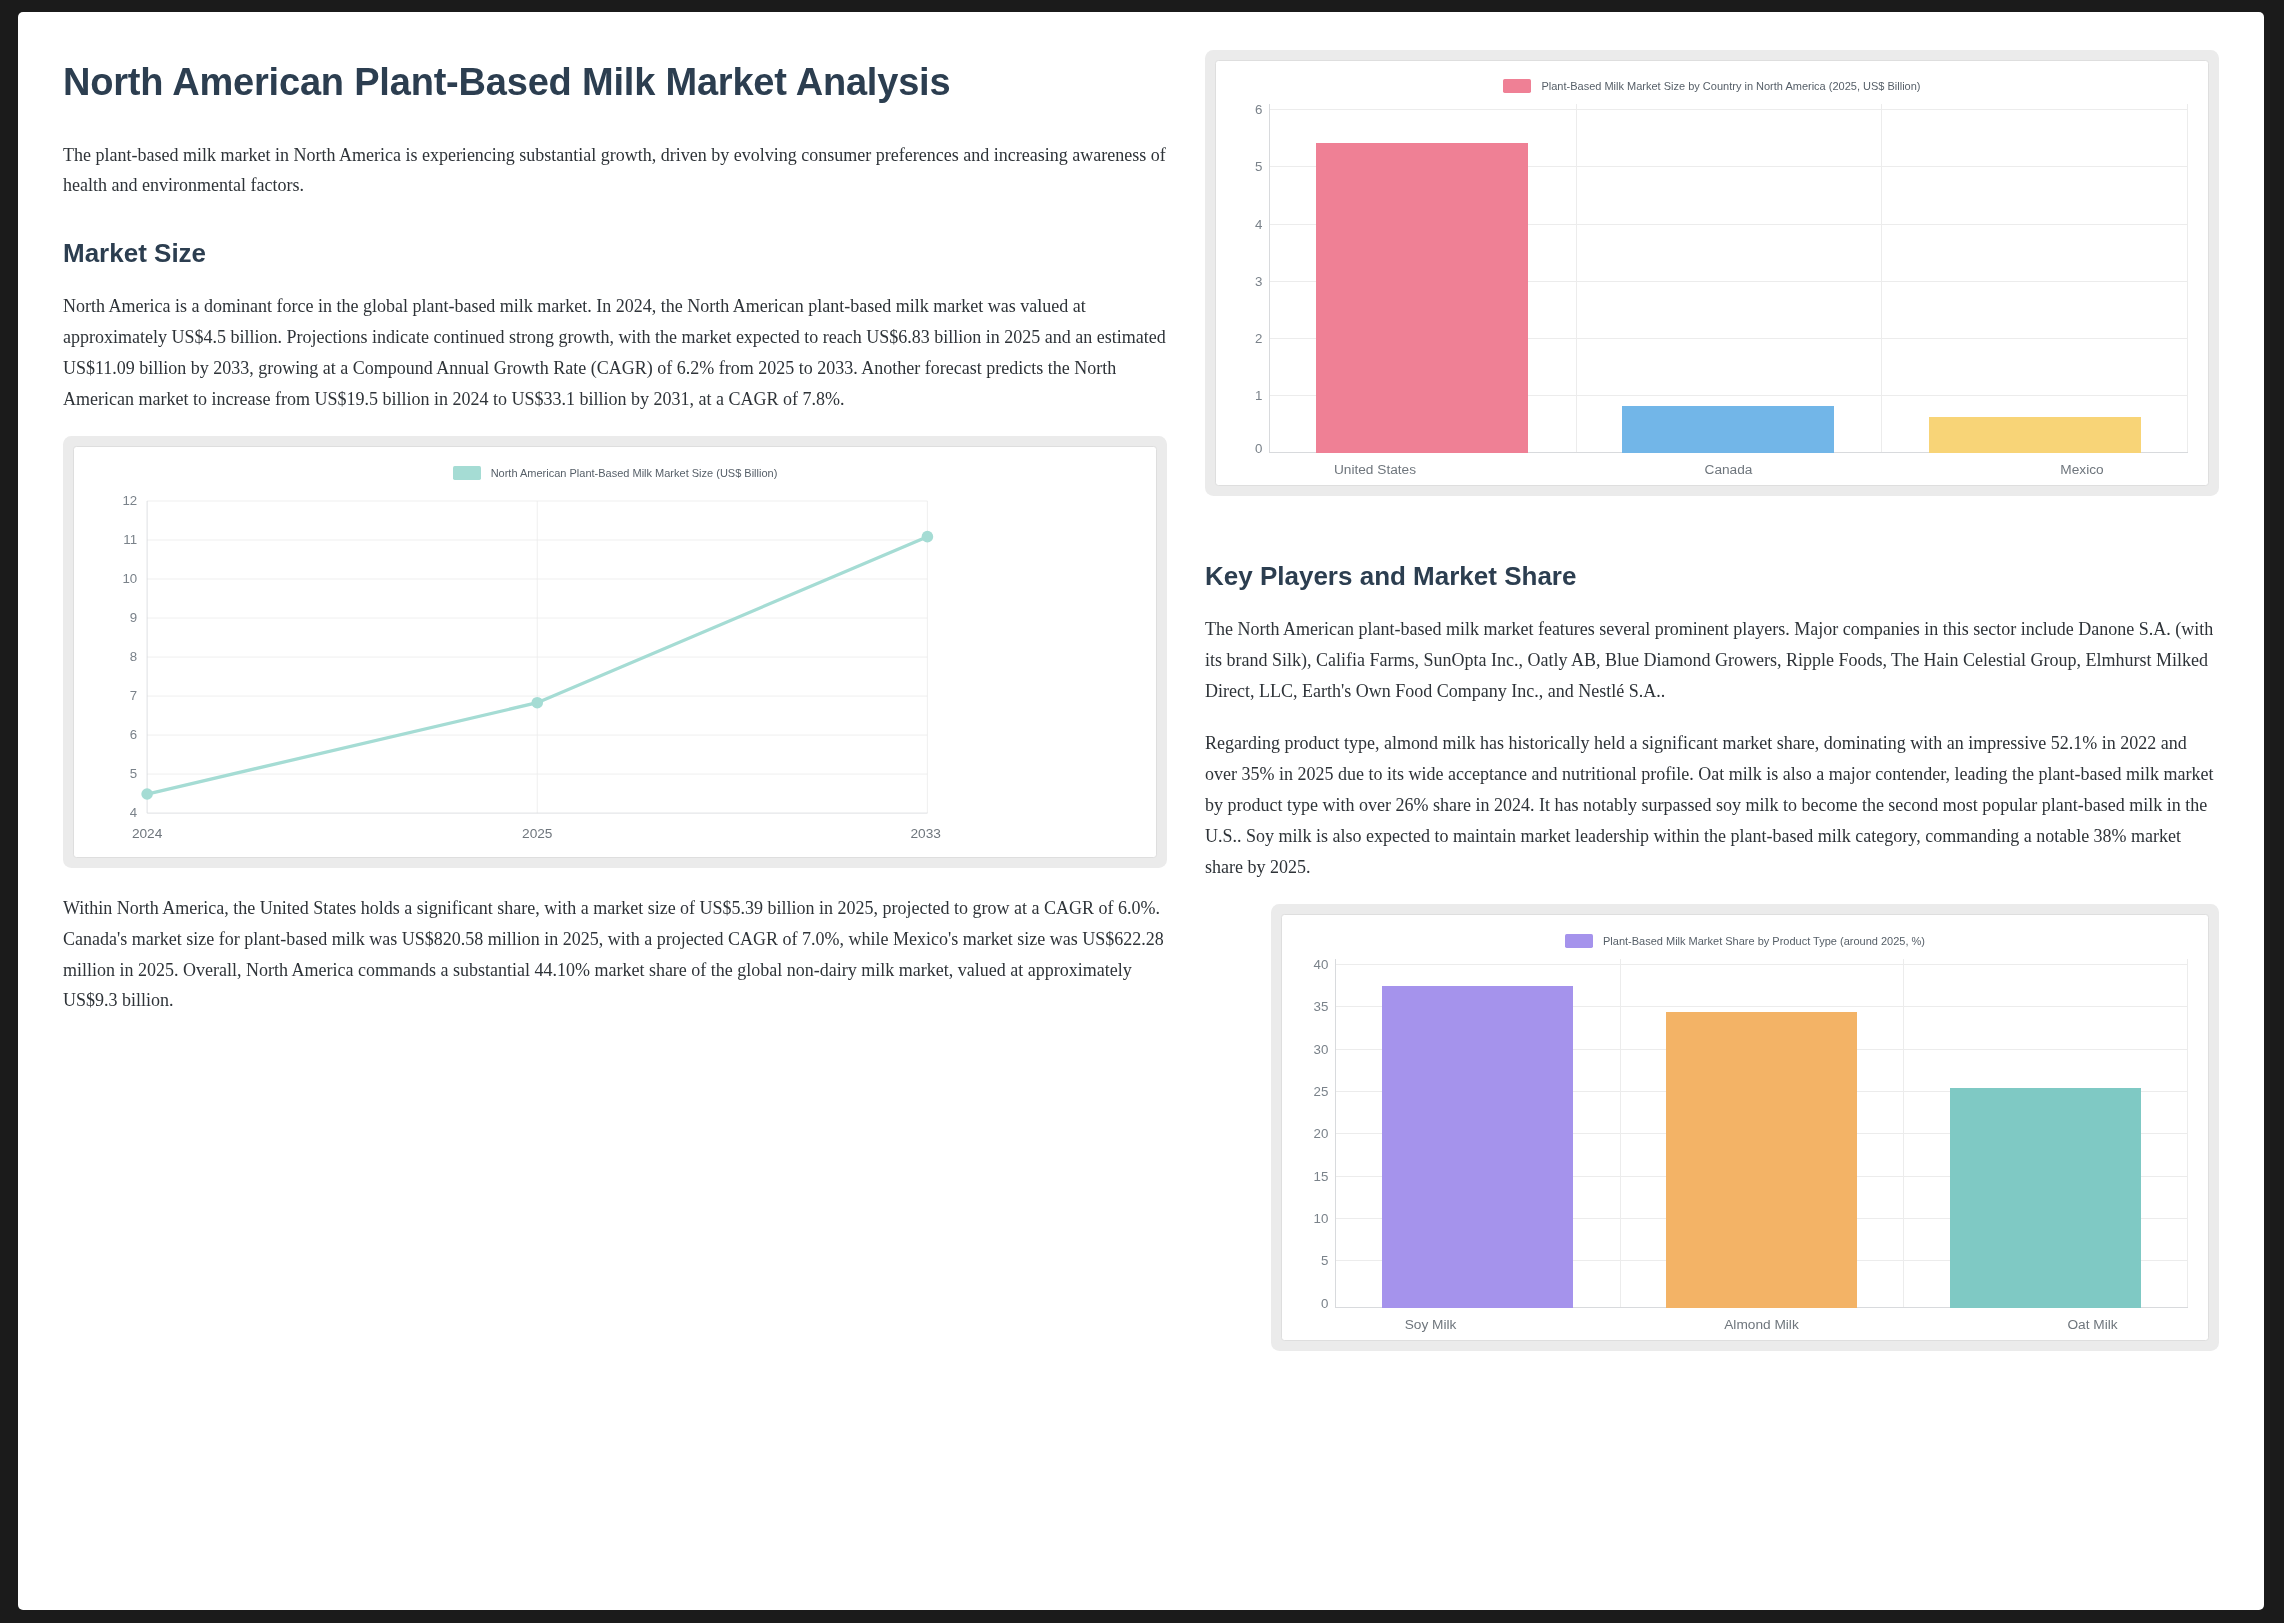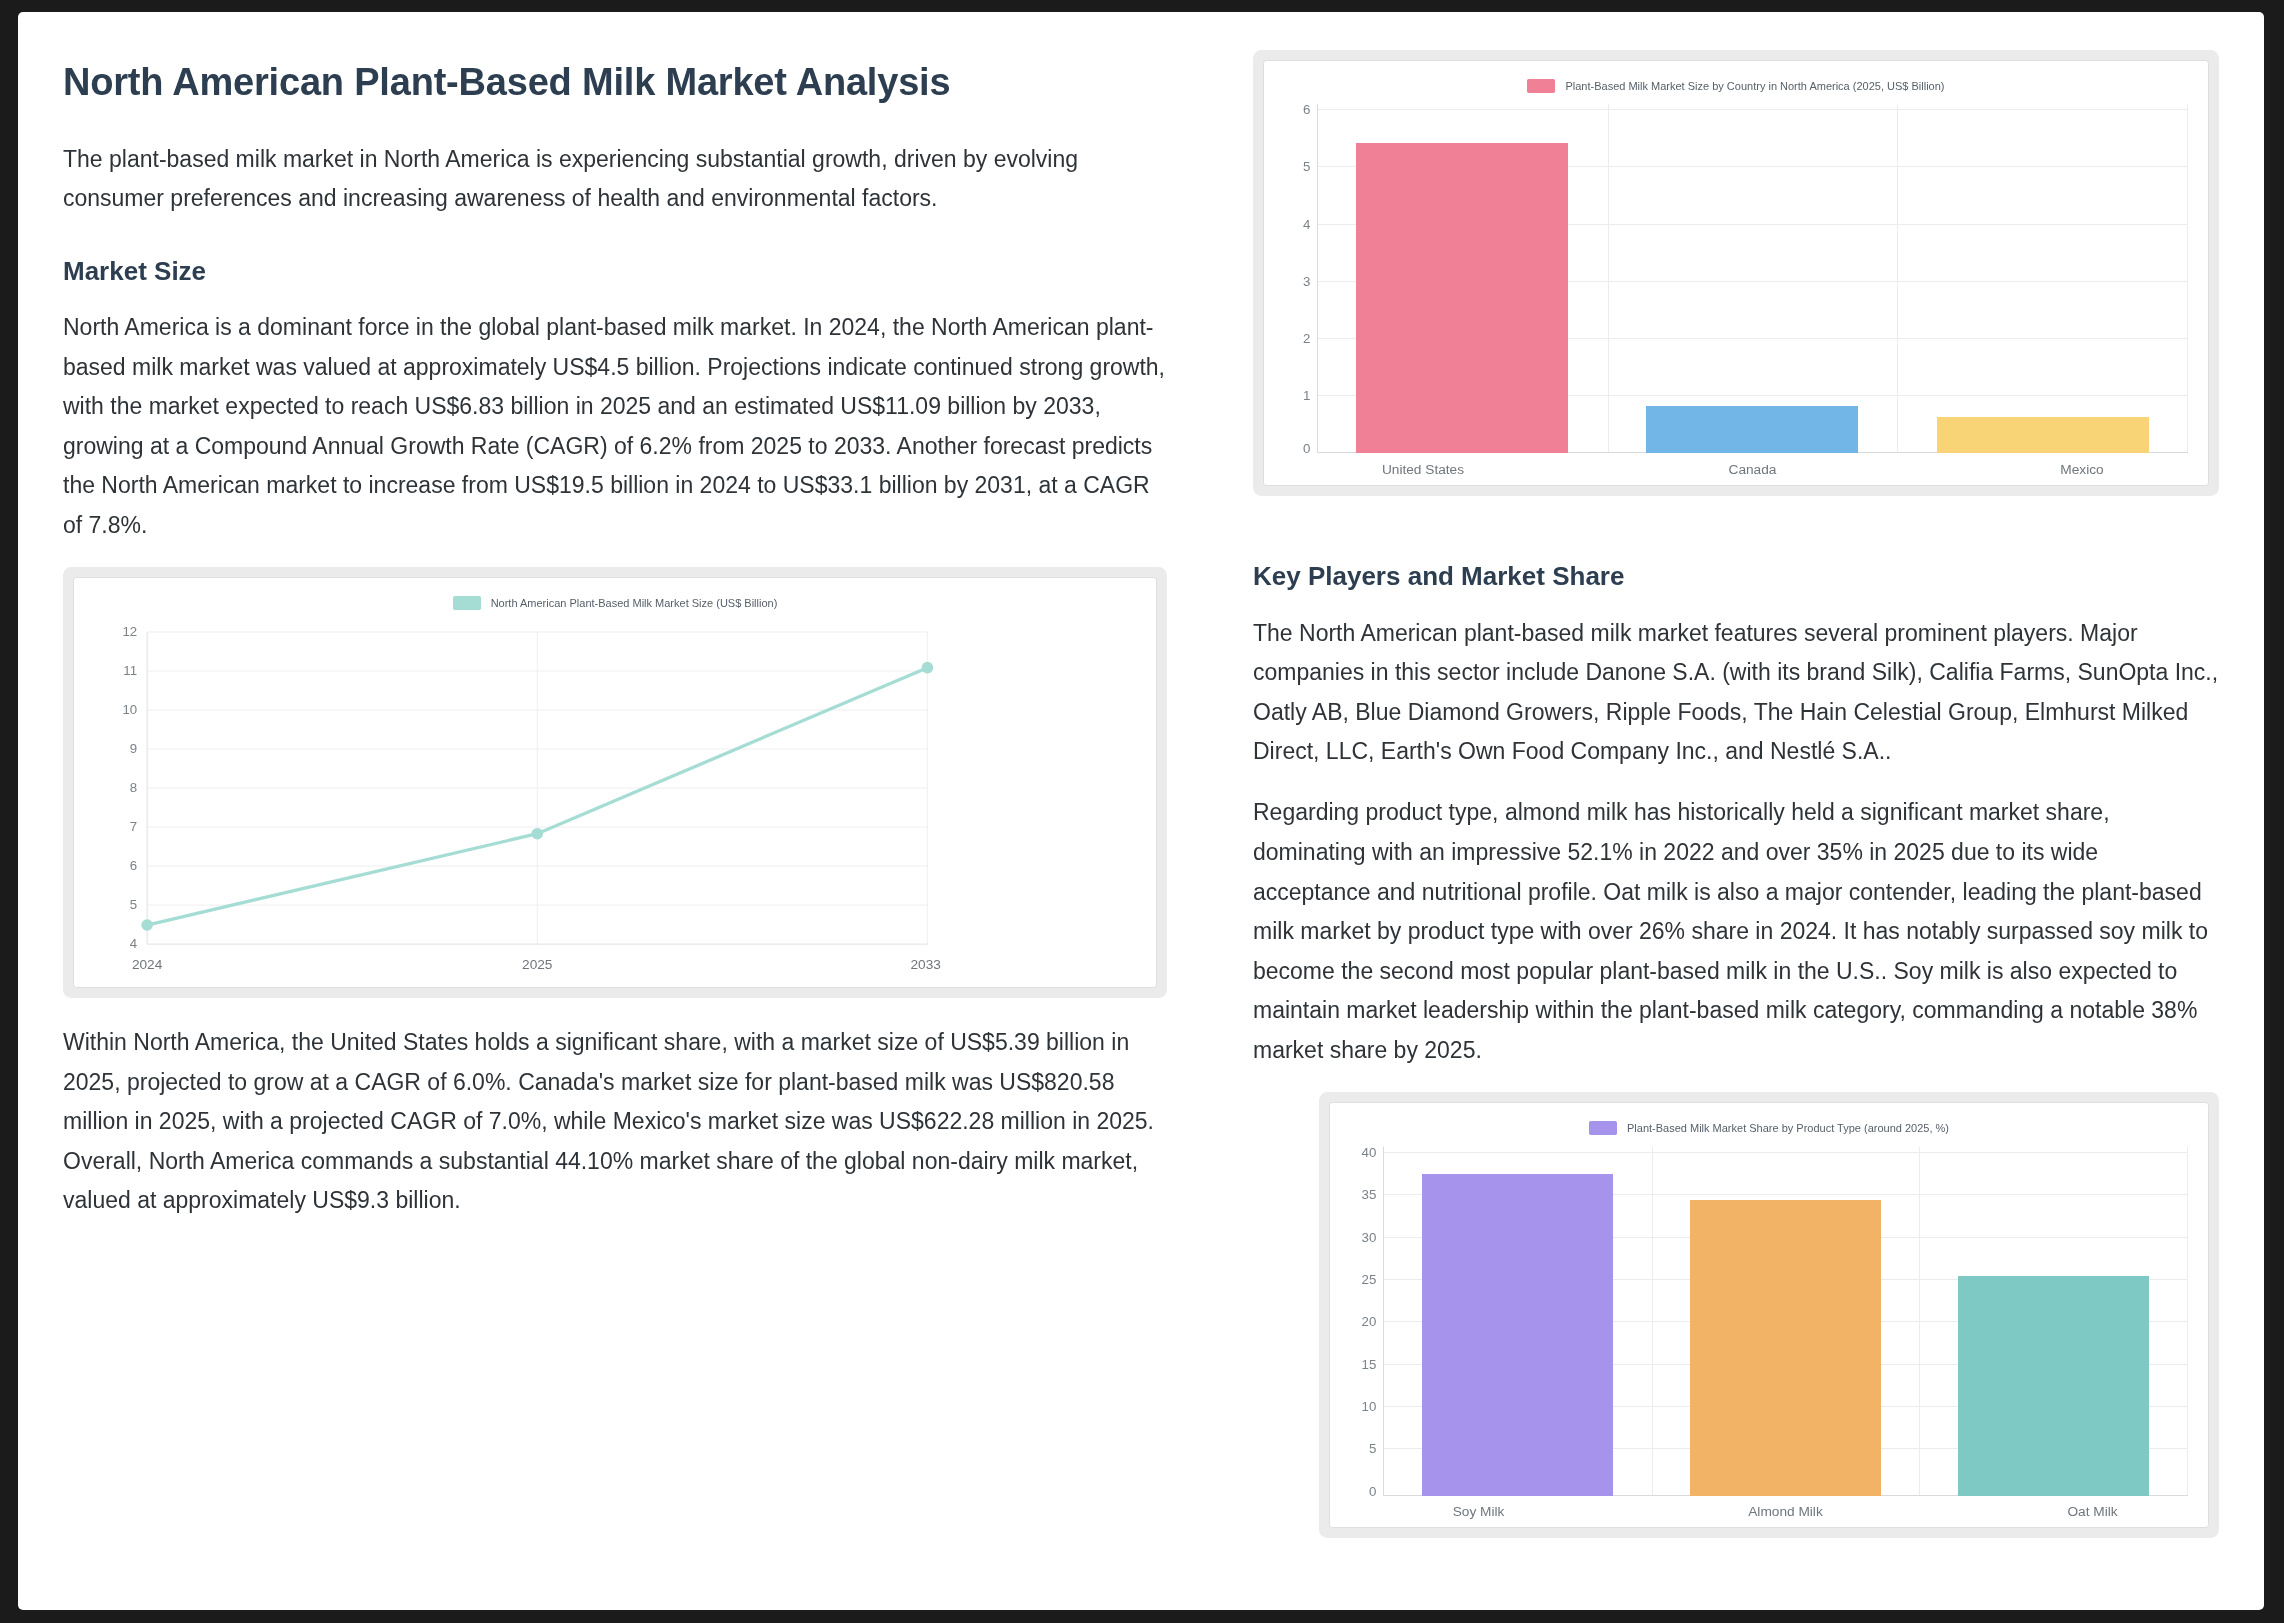--- a/index.html
+++ b/index.html
@@ -16,45 +16,46 @@
     left: 18px; top: 11.6px;
     width: 2246px; height: 1598px;
     background: #ffffff;
     border-radius: 5px;
     overflow: hidden;
   }
   .columns {
     display: flex;
     width: 100%; height: 100%;
     padding: 38px 45px 16px 45px;
-    gap: 86px;
+    gap: 38px;
     border-radius: 25px;
   }
   .col-left { width: 1104px; flex: 0 0 1104px; }
   .col-right { flex: 1; }
 
   h1 {
     font-size: 38px;
     line-height: 1.28;
     color: #2c3e50;
     margin: 8.3px 0 33px 0;
     font-weight: bold;
     letter-spacing: -0.2px;
   }
   h2 {
     font-size: 26px;
     color: #2c3e50;
     margin: 37px 0 21.6px 0;
     font-weight: bold;
   }
   p {
-    font-size: 23px;
+    font-size: 18px;
     line-height: 1.72;
     color: #2e3338;
     margin: 0 0 21.6px 0;
+    font-family: Liberation Serif, serif;
   }
   .col-right h2 { margin-top: 65px; }
 
   
   .chart-card {
     background: #ebebeb;
     border-radius: 8.3px;
     padding: 10px;
     margin: 20px 0 25px 0;
   }

